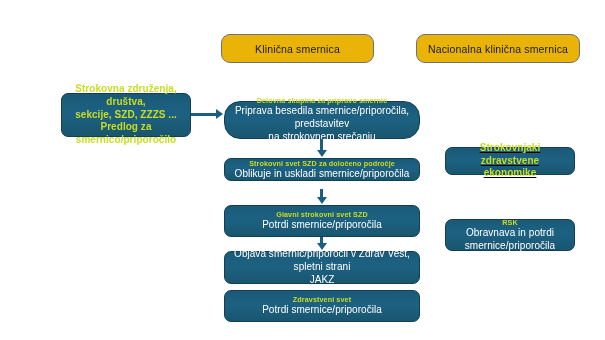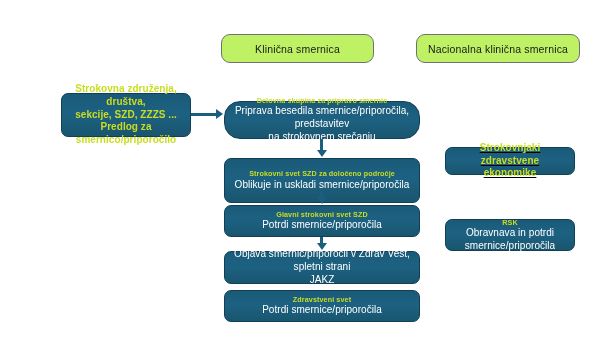--- a/index.html
+++ b/index.html
@@ -16,21 +16,21 @@
   #canvas {
     position: relative;
     width: 605px;
     height: 340px;
   }
 
   
   .chip {
     position: absolute;
     box-sizing: border-box;
-    background: #bef264;
+    background: #eab308;
     border: 1.2px solid #6e7275;
     border-radius: 9px;
     display: flex;
     align-items: center;
     justify-content: center;
     color: #19191a;
     font-size: 10.5px;
     letter-spacing: 0.15px;
     white-space: nowrap;
   }
@@ -114,21 +114,21 @@
 
   <div class="tbox" style="left:224px; top:101px; width:196px; height:38px;border-radius:16px;">
     <span class="hdr">Delovna skupina za pripravo smernic</span>
     <span class="bdy">Priprava besedila smernice/priporočila, predstavitev</span>
     <span class="bdy">na strokovnem srečanju</span>
   </div>
 
   <div class="vline" style="left:320px; top:139px; height:12px;"></div>
   <div class="varrow" style="left:316.5px; top:150px;"></div>
 
-  <div class="tbox" style="left:224px; top:158px; width:196px; height:45px;">
+  <div class="tbox" style="left:224px; top:158px; width:196px; height:23px;">
     <span class="hdr">Strokovni svet SZD za določeno področje</span>
     <span class="bdy">Oblikuje in uskladi smernice/priporočila</span>
   </div>
 
   <div class="vline" style="left:320px; top:189px; height:9px;"></div>
   <div class="varrow" style="left:316.5px; top:197px;"></div>
 
   <div class="tbox" style="left:224px; top:205px; width:196px; height:32px;">
     <span class="hdr">Glavni strokovni svet SZD</span>
     <span class="bdy">Potrdi smernice/priporočila</span>

